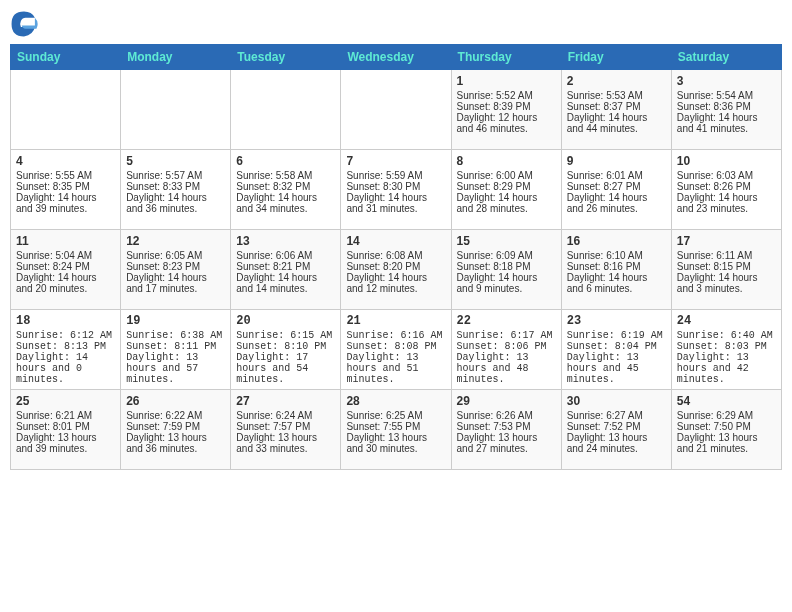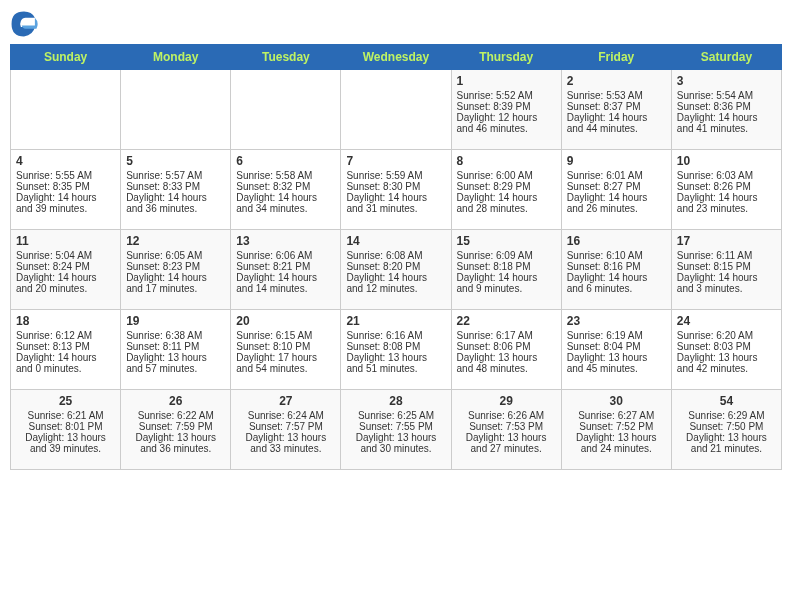--- a/index.html
+++ b/index.html
@@ -43,22 +43,22 @@
       font-size: 14px;
       color: #555;
     }
     table {
       width: 100%;
       border-collapse: collapse;
       table-layout: fixed;
     }
     th {
       background-color: #2a6ab5;
-      color: #bef264;
-      text-align: center;
+      color: #5eead4;
+      text-align: left;
       padding: 5px 6px;
       font-size: 12px;
       font-weight: bold;
       border: 1px solid #2a6ab5;
     }
     td {
       vertical-align: top;
       border: 1px solid #ccc;
       padding: 4px 5px;
       font-size: 10px;
@@ -76,22 +76,22 @@
     }
     tr:nth-child(odd) td:not(.empty) {
       background: #f9f9f9;
     }
     tr:nth-child(even) td:not(.empty) {
       background: #fff;
     }
     tr.row1 td { background: #fff; }
     tr.row2 td { background: #f5f5f5; }
     tr.row3 td { background: #fff; }
-    tr.row4 td { background: #f5f5f5; }
-    tr.row5 td { background: #fff; text-align: center; }
+    tr.row4 td { background: #f5f5f5; font-family: Liberation Mono, monospace; }
+    tr.row5 td { background: #fff; }
   </style>
 </head>
 <body>
 
 <div class="header">
   <div class="logo">
     <svg class="logo-icon" viewBox="0 0 36 36" xmlns="http://www.w3.org/2000/svg">
       <rect x="0" y="0" width="36" height="36" fill="none"></rect>
       <path d="M2 18 Q2 2 18 2 Q28 2 32 10 L20 10 Q16 10 14 14 Q12 18 14 22 L32 22 Q30 32 18 34 Q2 34 2 18Z" fill="#2a6ab5"></path>
       <path d="M32 10 Q38 16 34 24 L20 24 Q16 24 15 20 L32 20Z" fill="#5ba3e0"></path>
@@ -264,21 +264,21 @@
           <div>Daylight: 13 hours and 48 minutes.</div>
         </td>
         <td>
           <span class="day-num">23</span>
           <div>Sunrise: 6:19 AM</div>
           <div>Sunset: 8:04 PM</div>
           <div>Daylight: 13 hours and 45 minutes.</div>
         </td>
         <td>
           <span class="day-num">24</span>
-          <div>Sunrise: 6:20 AM</div>
+          <div>Sunrise: 6:40 AM</div>
           <div>Sunset: 8:03 PM</div>
           <div>Daylight: 13 hours and 42 minutes.</div>
         </td>
       </tr>
       <tr class="row5">
         <td>
           <span class="day-num">25</span>
           <div>Sunrise: 6:21 AM</div>
           <div>Sunset: 8:01 PM</div>
           <div>Daylight: 13 hours and 39 minutes.</div>

